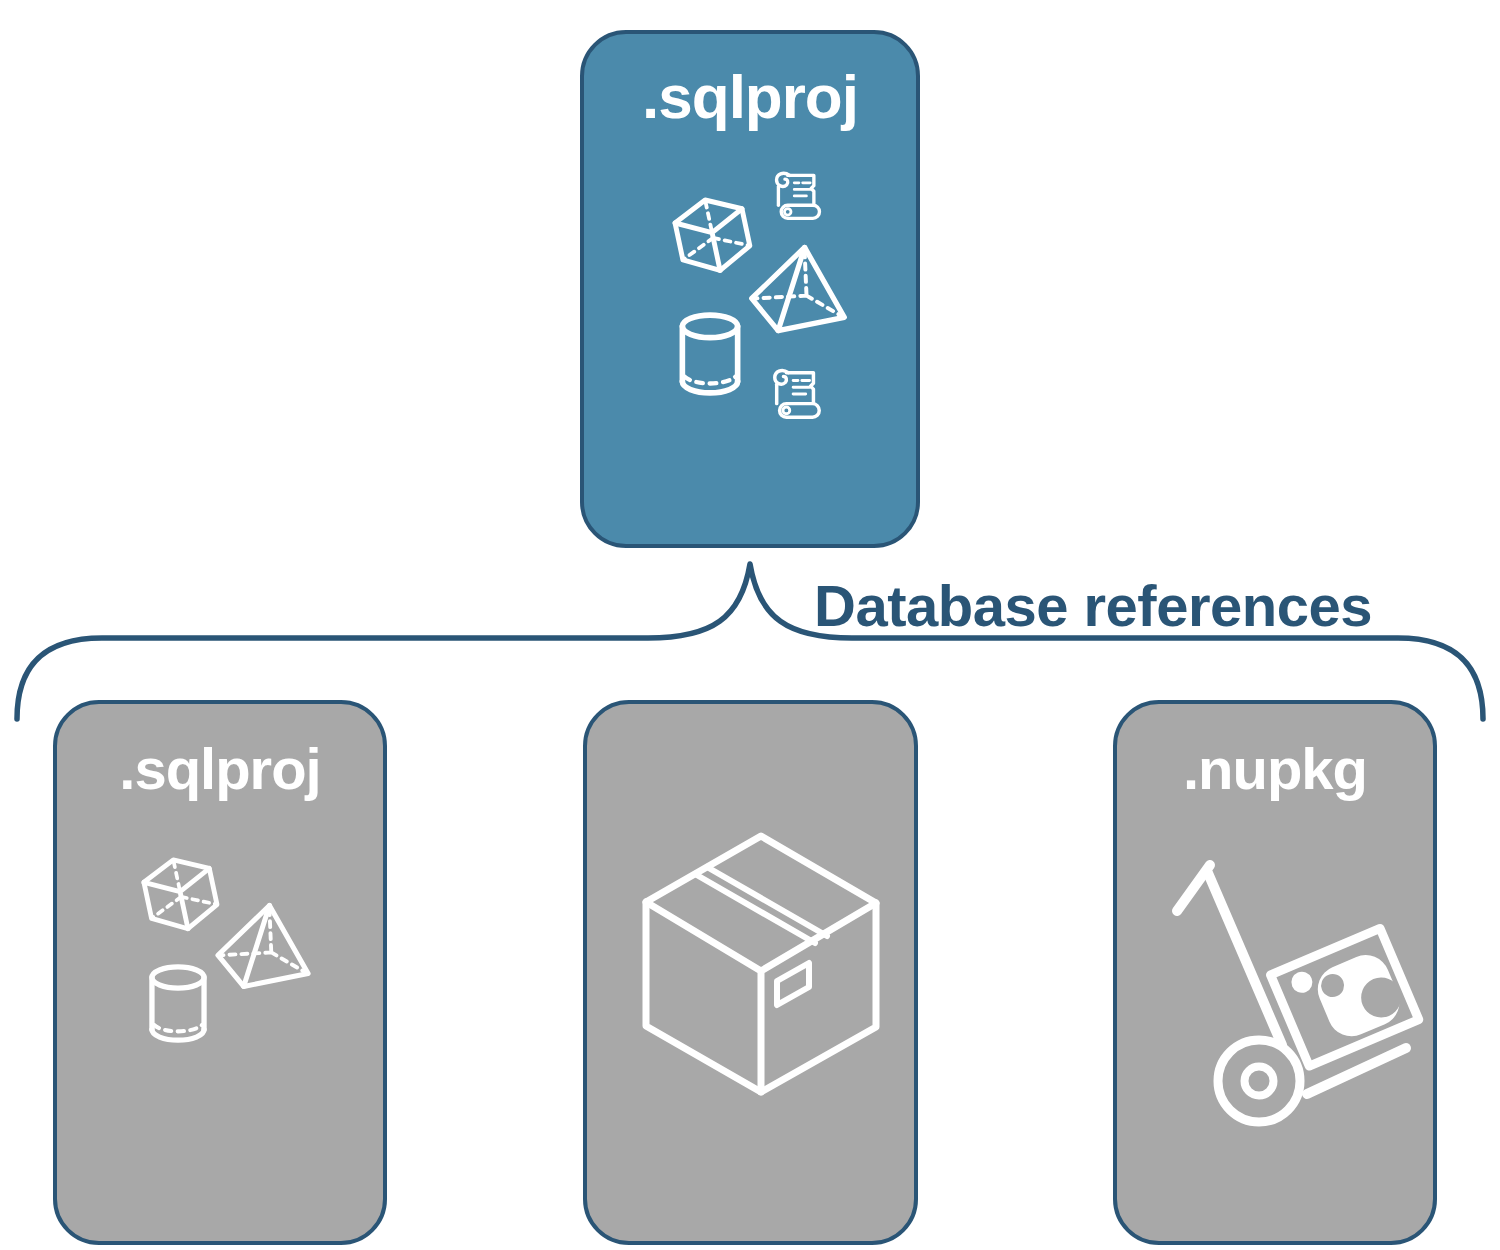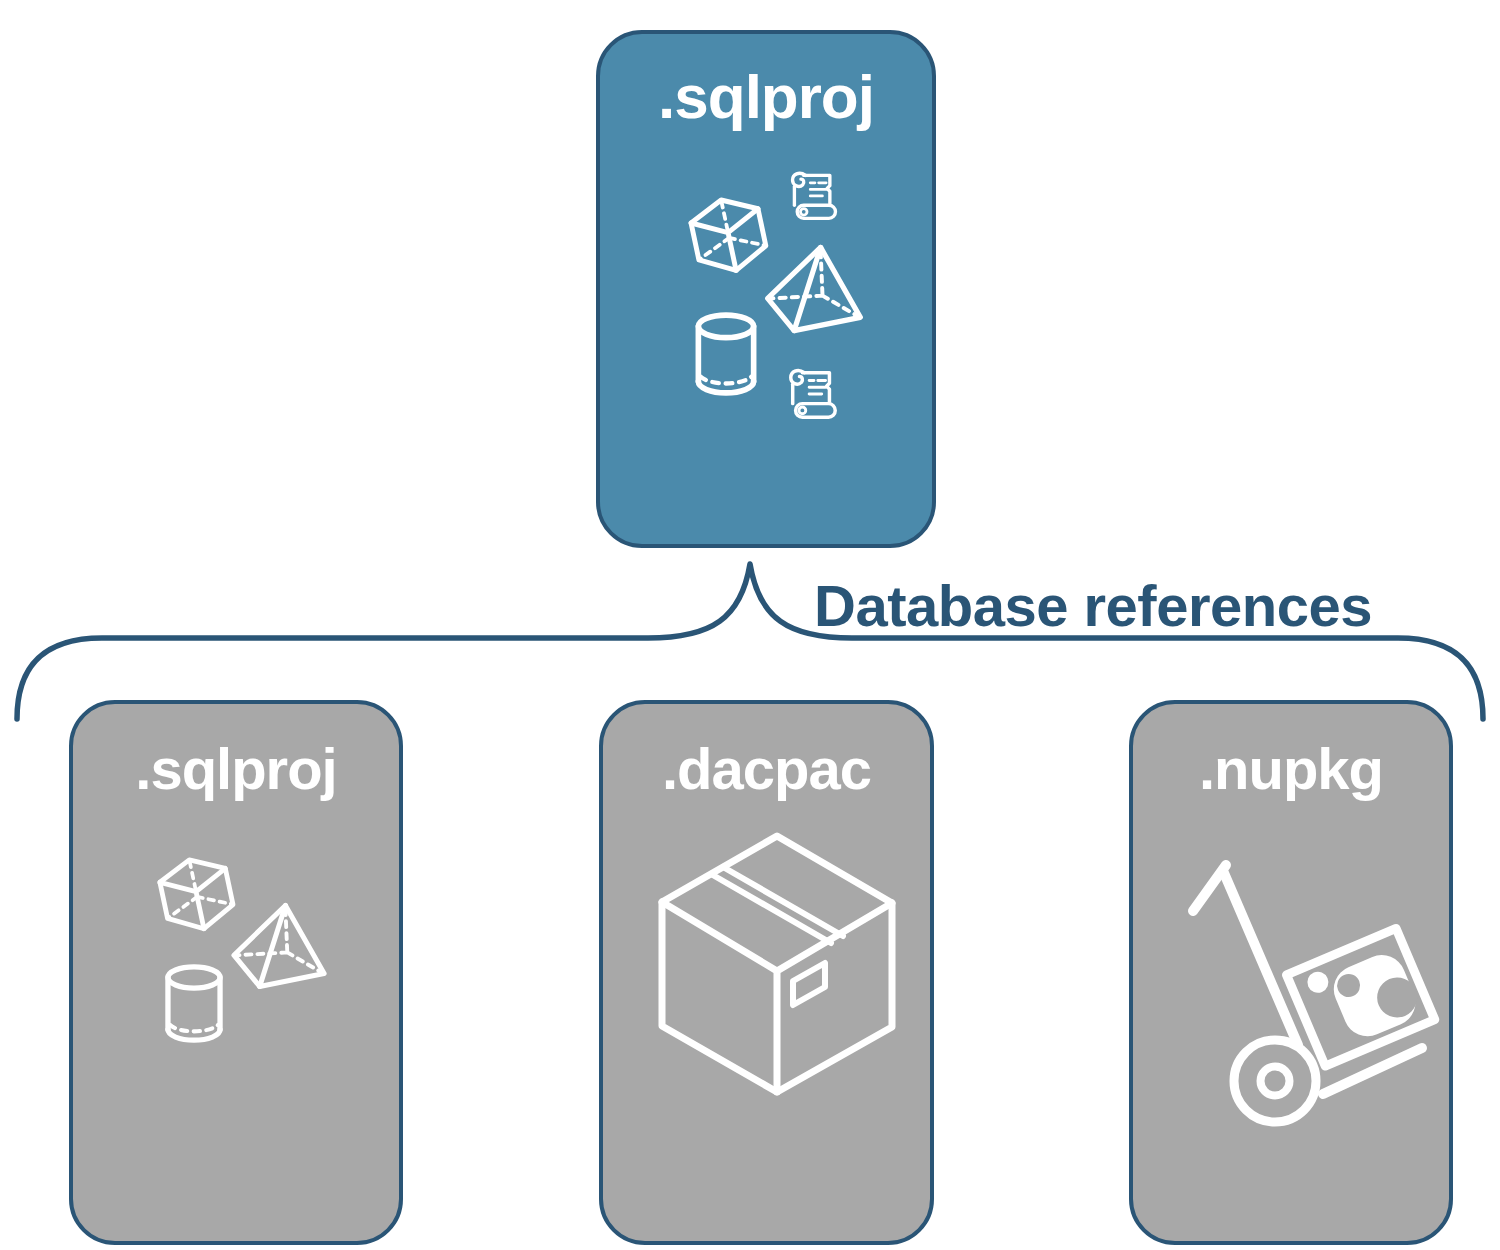--- a/index.html
+++ b/index.html
@@ -1,20 +1,20 @@
 <!DOCTYPE html>
 <html style="--root-fill: #4b8aab; --child-fill: #a8a8a8; --outline: #2a5576; --title-text: #ffffff; --icon-stroke: #ffffff;"><head>
 <meta charset="utf-8">
 <style>
   html,body{margin:0;padding:0;background:#ffffff;}
   .canvas{
     position:relative;width:1500px;height:1250px;background:#ffffff;overflow:hidden;
     font-family:"Liberation Sans",sans-serif;
   }
-  .card{position:absolute;box-sizing:border-box;border:4.5px solid var(--outline,#2a5576);border-radius:46px;margin-left:16px;}
+  .card{position:absolute;box-sizing:border-box;border:4.5px solid var(--outline,#2a5576);border-radius:46px;}
   .card.root{background:var(--root-fill,#4b8aab);}
   .card.child{background:var(--child-fill,#a8a8a8);}
   .card-title{
     text-align:center;color:var(--title-text,#ffffff);font-weight:bold;
     letter-spacing:-1px;line-height:1;
   }
   .root .card-title{margin-top:32px;font-size:62px;}
   .child .card-title{margin-top:36px;font-size:58px;}
   .connector-label{
     position:absolute;left:814px;top:572px;width:470px;
@@ -103,21 +103,20 @@
 
     <svg style="left:87px;top:260px;" width="68" height="82" viewBox="0 0 70 85">
       <ellipse class="line" stroke-width="5.5" cx="35" cy="14" rx="27" ry="11"></ellipse>
       <path class="line" stroke-width="5.5" d="M 8 14 L 8 68 M 62 14 L 62 68"></path>
       <path class="line" stroke-width="5.5" d="M 8 68 A 27 11 0 0 0 62 68"></path>
       <path class="line dash" stroke-width="4.2" d="M 10 63 A 27 11 0 0 0 60 63"></path>
     </svg>
   </div>
 
   <div class="card child" style="left:583px;top:700px;width:335px;height:545px;">
-    <div class="card-title">.dacpac</div>
 
     <svg style="left:54px;top:125px;" width="240" height="270" viewBox="0 0 240 270">
       <path class="line" stroke-width="7" d="M 5 73 L 120 7 L 235 74 L 235 198 L 120 263 L 5 197 Z"></path>
       <path class="line" stroke-width="7" d="M 5 73 L 120 142 L 235 74 M 120 142 L 120 263"></path>
       <path class="line" stroke-width="6" d="M 66 38 L 186 107 M 54 45 L 174 114"></path>
       <path class="line" stroke-width="6" d="M 136 152 L 168 134 L 168 158 L 136 176 Z"></path>
     </svg>
   </div>
 
   <div class="card child" style="left:1113px;top:700px;width:324px;height:545px;">

